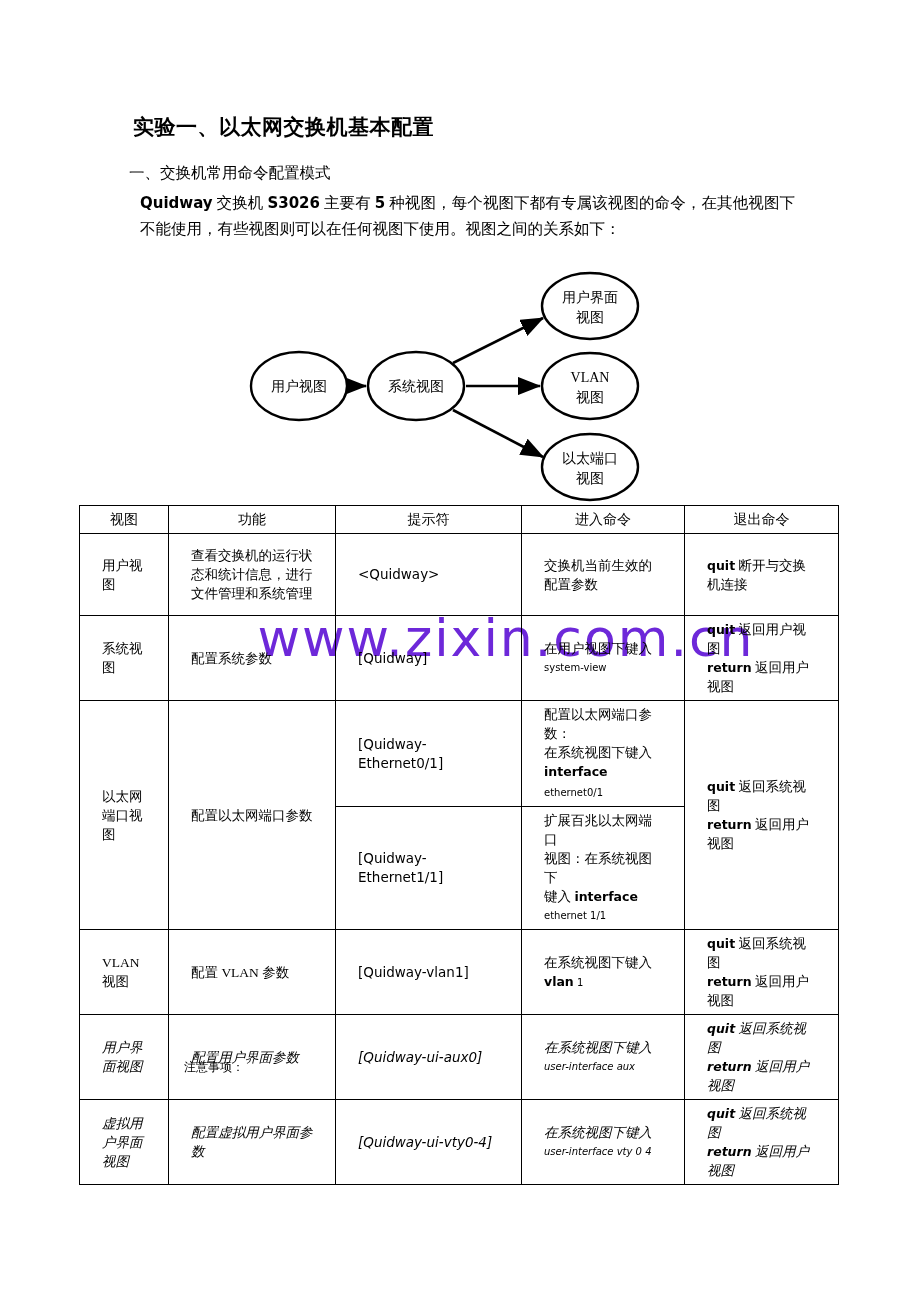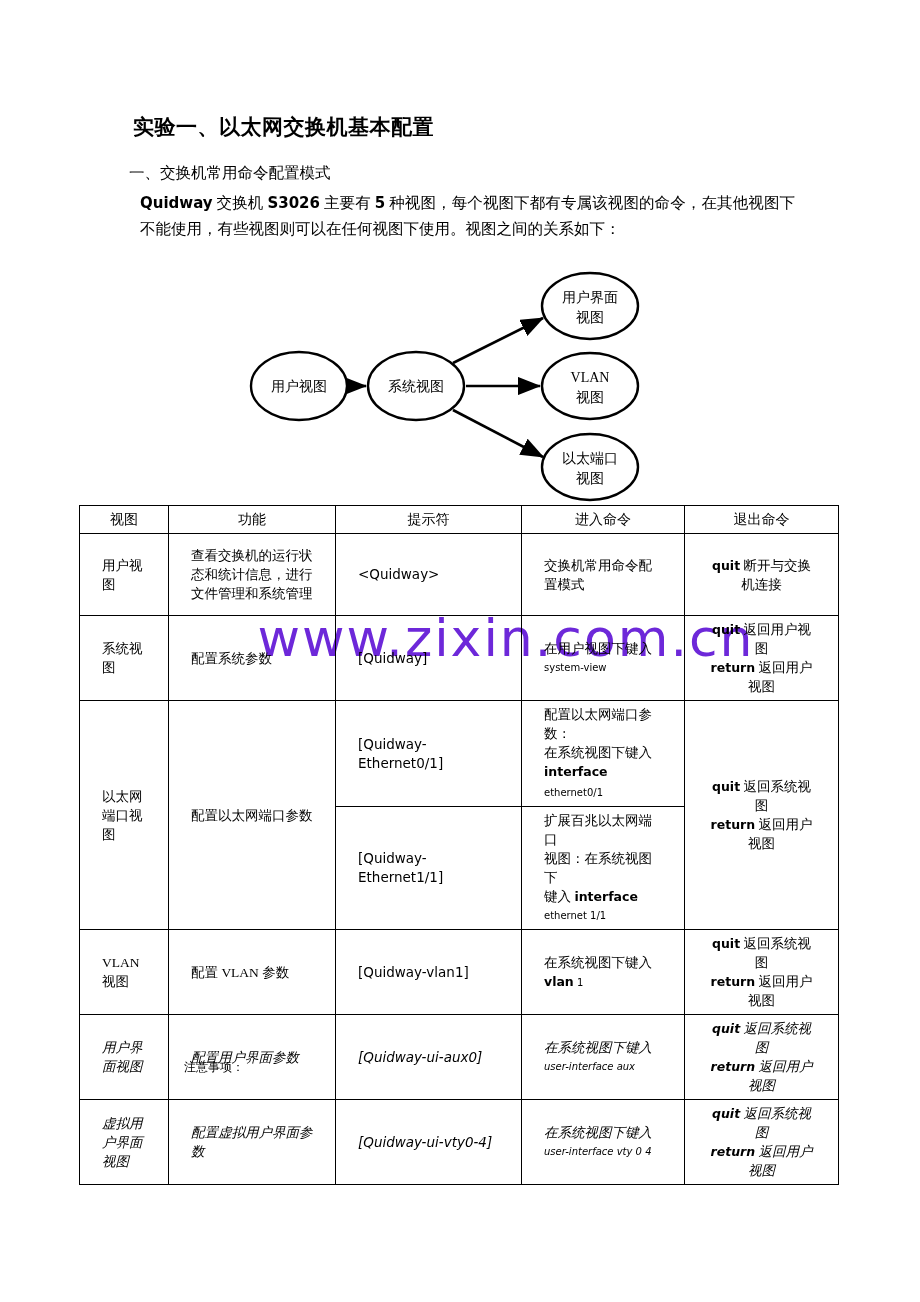--- a/index.html
+++ b/index.html
@@ -119,21 +119,21 @@
   .c-exit     { width: 154px; }
 
   .cell-view   { font-size: 13.5px; }
   .cell-func   { font-size: 13.5px; }
   .cell-prompt {
     font-family: "DejaVu Sans", "Liberation Sans", sans-serif;
     font-weight: bold;
     font-size: 13px;
   }
   .cell-enter  { font-size: 13px; }
-  .cell-exit   { font-size: 13.5px; text-align: center; }
+  .cell-exit   { font-size: 13.5px; }
 
   .kw {
     font-family: "DejaVu Sans", "Liberation Sans", sans-serif;
     font-weight: bold;
     font-size: 12.5px;
   }
   .mono-txt {
     font-family: "DejaVu Sans", "Liberation Sans", sans-serif;
     font-size: 10px;
   }
@@ -233,21 +233,21 @@
         <th>进入命令</th>
         <th>退出命令</th>
       </tr>
     </thead>
     <tbody>
 
       <tr class="r-tall">
         <td class="cell-view">用户视图</td>
         <td class="cell-func">查看交换机的运行状态和统计信息，进行文件管理和系统管理</td>
         <td class="cell-prompt">&lt;Quidway&gt;</td>
-        <td class="cell-enter">交换机常用命令配置模式</td>
+        <td class="cell-enter">交换机当前生效的配置参数</td>
         <td class="cell-exit"><span class="kw">quit</span><span> 断开与交换机连接</span></td>
       </tr>
 
       <tr class="r-med">
         <td class="cell-view">系统视图</td>
         <td class="cell-func">配置系统参数</td>
         <td class="cell-prompt">[Quidway]</td>
         <td class="cell-enter">
           <div>在用户视图下键入</div>
           <div class="mono-txt">system-view</div>

